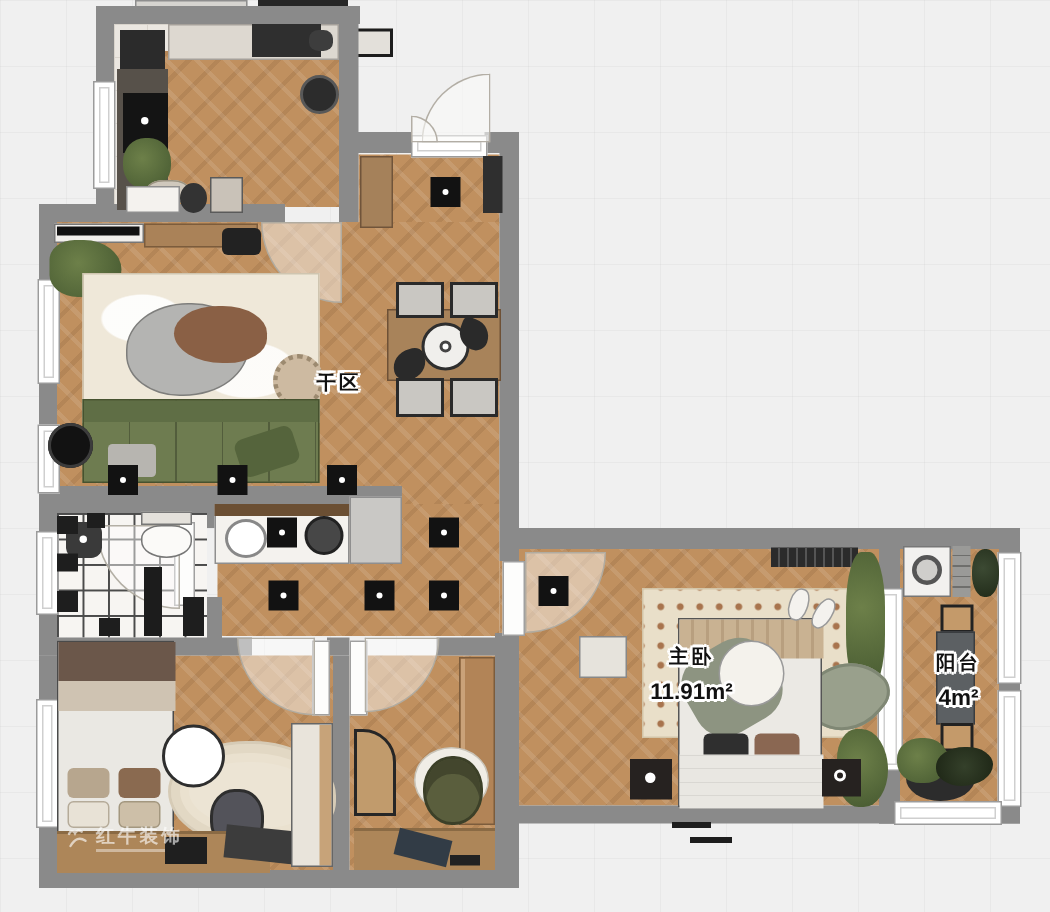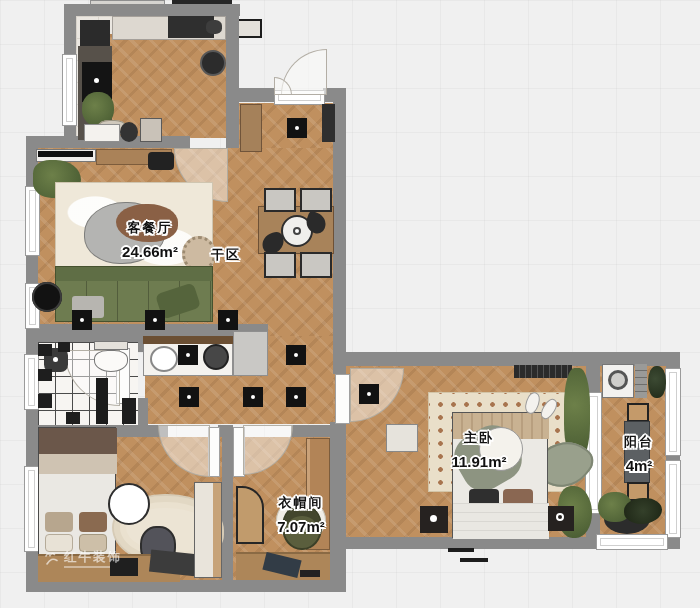--- a/index.html
+++ b/index.html
@@ -232,33 +232,25 @@
   <div class="light" style="left:287px;top:118px"></div>
   <div class="light" style="left:72px;top:310px"></div>
   <div class="light" style="left:145px;top:310px"></div>
   <div class="light" style="left:218px;top:310px"></div>
   <div class="light" style="left:178px;top:345px"></div>
   <div class="light" style="left:286px;top:345px"></div>
   <div class="light" style="left:179px;top:387px"></div>
   <div class="light" style="left:243px;top:387px"></div>
   <div class="light" style="left:286px;top:387px"></div>
 
-  <div class="room-label" style="left:150px;top:221px">
-    <div class="rl-name">客餐厅</div>
-    <div class="rl-area">24.66m²</div>
-  </div>
   <div class="room-label" style="left:226px;top:248px">
     <div class="rl-name">干区</div>
   </div>
   <div class="abs" style="left:108px;top:483px;width:42px;height:42px;background:#fff;border:2.5px solid #2e2e2e;border-radius:50%;z-index:40"></div>
-  <div class="room-label" style="left:301px;top:496px">
-    <div class="rl-name">衣帽间</div>
-    <div class="rl-area">7.07m²</div>
-  </div>
-  <div class="room-label" style="left:479px;top:431px">
+  <div class="room-label" style="left:461px;top:431px">
     <div class="rl-name">主卧</div>
     <div class="rl-area">11.91m²</div>
   </div>
   <div class="room-label" style="left:639px;top:435px">
     <div class="rl-name">阳台</div>
     <div class="rl-area">4m²</div>
   </div>
 
   <div class="wm">
     <span style="display:inline-flex">

